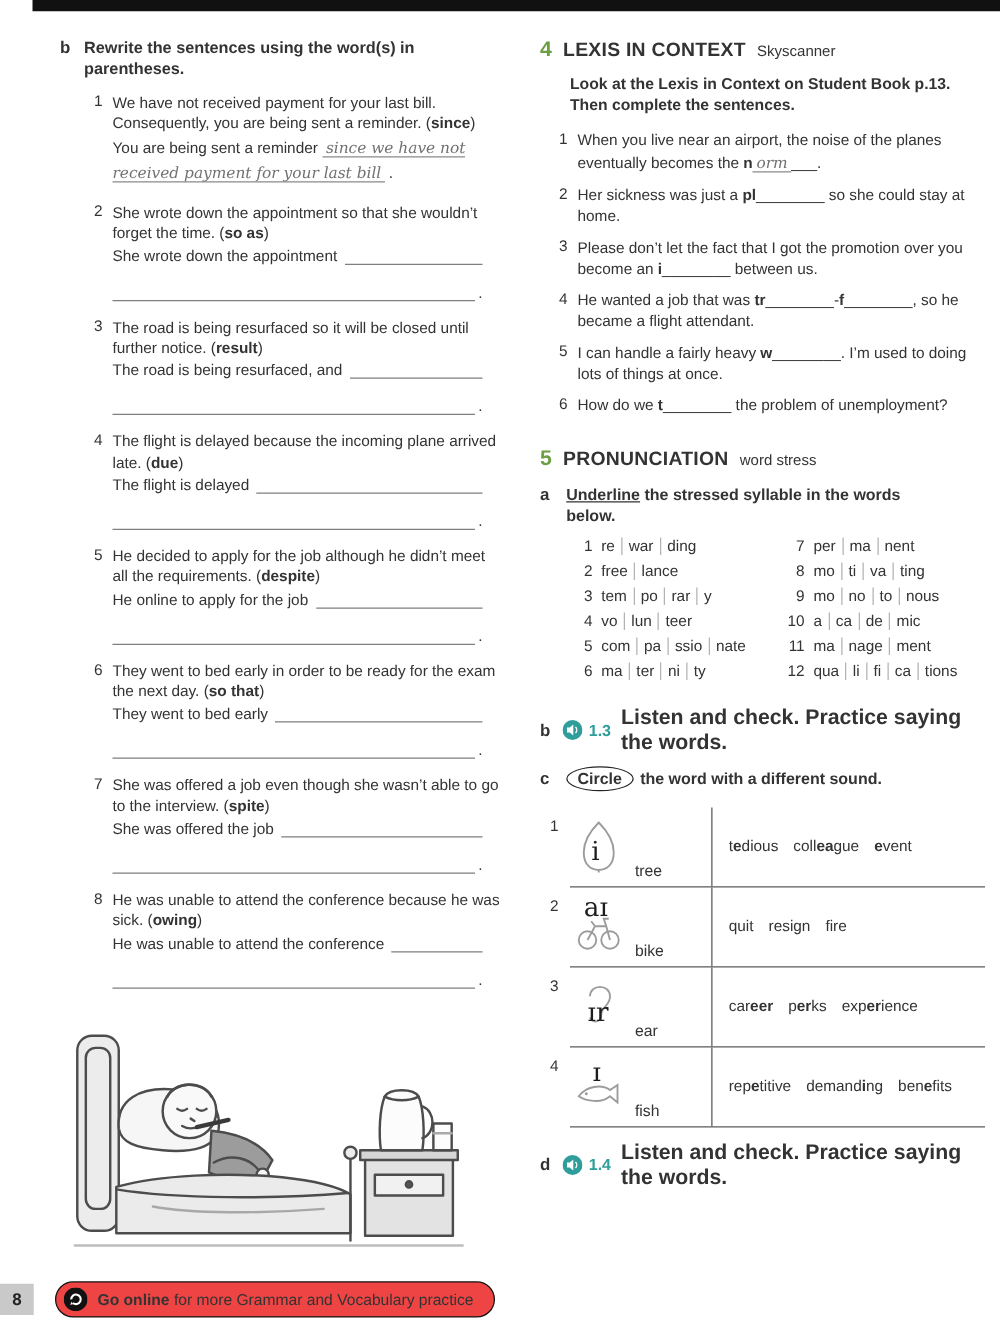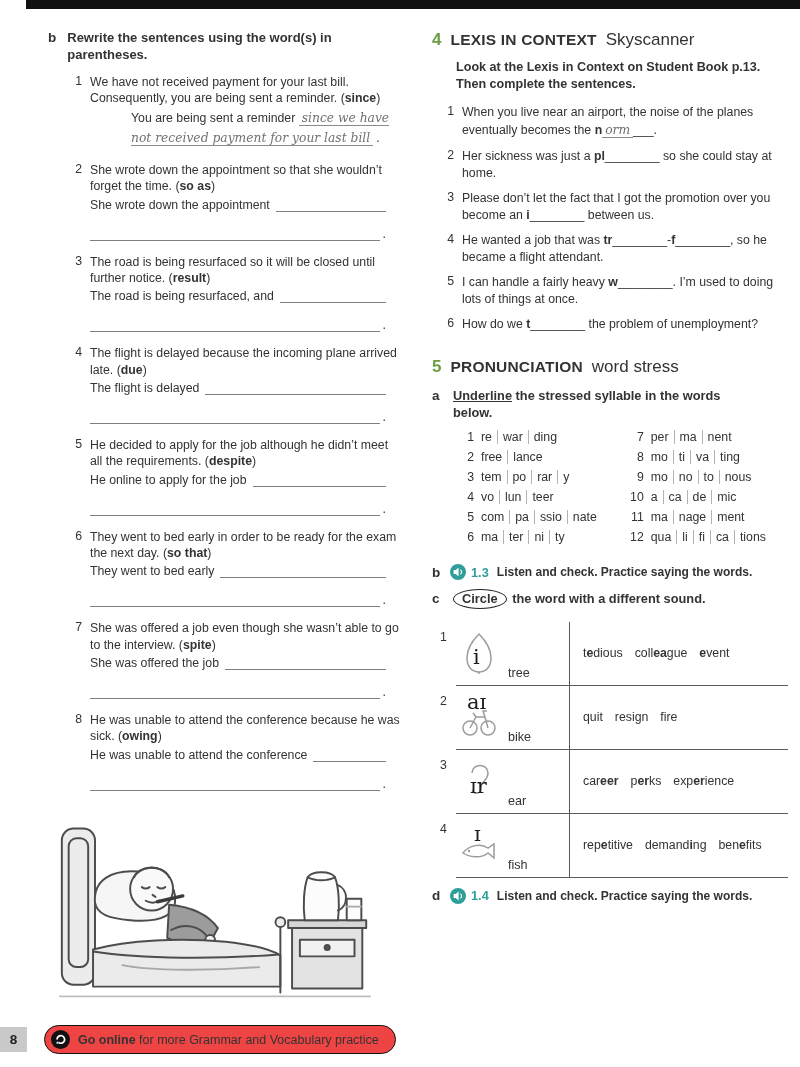--- a/index.html
+++ b/index.html
@@ -21,30 +21,30 @@
   .inum{min-width:12px;text-align:right;}
   .ibody{flex:1;}
   .prompt{line-height:1.33;margin-bottom:3px;}
   .stem-line{display:flex;align-items:flex-end;margin-top:3px;margin-right:14px;}
   .blank{flex:1;border-bottom:1px solid #7f7f7f;height:14px;margin-left:6px;}
   .cont-line{display:flex;align-items:flex-end;margin-top:15px;margin-right:14px;}
   .cont-line .blank{margin-left:0;}
   .enddot{margin-left:3px;}
   .hand{font-family:"DejaVu Serif",serif;font-style:italic;color:#717171;
         border-bottom:1px solid #8a8a8a;padding:0 3px;line-height:1.55;}
-  .stem-answer{line-height:1.6;margin-left:41px;}
+  .stem-answer{line-height:1.6;}
 
   .illus-wrap{margin:20px 0 0 6px;}
   .illus{width:322px;height:200px;}
 
   
   .sec-head{display:flex;align-items:baseline;gap:9px;margin-bottom:9px;}
   .sec-num{color:#6d9d45;font-weight:bold;font-size:17px;}
   .sec-title{font-size:15.5px;font-weight:bold;letter-spacing:.2px;}
-  .sec-topic{font-size:17px;}
+  .sec-topic{font-size:12px;}
   .sec-instruction{font-weight:bold;font-size:12.6px;line-height:1.35;margin:0 0 11px 24px;}
   .items-4{margin-left:10px;}
   .num-item{display:flex;gap:8px;margin-bottom:8px;}
   .itext{line-height:1.38;flex:1;}
   .mt{margin-top:24px;}
 
   
   .sub{display:flex;gap:11px;margin:10px 0 9px 0;align-items:baseline;}
   .sub-letter{font-weight:bold;font-size:13.5px;min-width:10px;}
   .sub-instruction{font-weight:bold;font-size:12.8px;line-height:1.35;max-width:300px;}
@@ -53,21 +53,21 @@
   .words-grid{display:flex;margin:4px 0 14px 24px;gap:24px;}
   .wrow{display:flex;margin-bottom:6px;align-items:baseline;}
   .wnum{width:18px;text-align:right;margin-right:7px;}
   .sylls{display:inline-flex;}
   .syl{padding:0 5px;border-left:1px solid #b3b3b3;}
   .syl:first-child{border-left:none;padding-left:0;}
   .syl.stressed{text-underline-offset:2px;}
   .audio-line{align-items:center;gap:8px;}
   .audio-badge{display:inline-flex;}
   .audio-num{color:#2f9e9b;font-weight:bold;font-size:12.8px;margin-left:-3px;}
-  .bold-text{font-weight:bold;font-size:12px;}
+  .bold-text{font-weight:bold;font-size:17px;}
 
   .sound-table{margin:14px 0 6px 8px;}
   .srow{display:flex;}
   .rnum{width:16px;padding-top:8px;}
   .rcontent{flex:1;display:flex;border-bottom:1px solid #5a5a5a;}
   .cell-left{width:114px;display:flex;align-items:center;gap:8px;
              border-right:1px solid #5a5a5a;padding:5px 4px 5px 2px;}
   .cell-right{flex:1;display:flex;align-items:center;gap:12px;padding-left:13px;}
   .sword{font-size:12.6px;margin-top:39px;}
   .opt{white-space:nowrap;}

